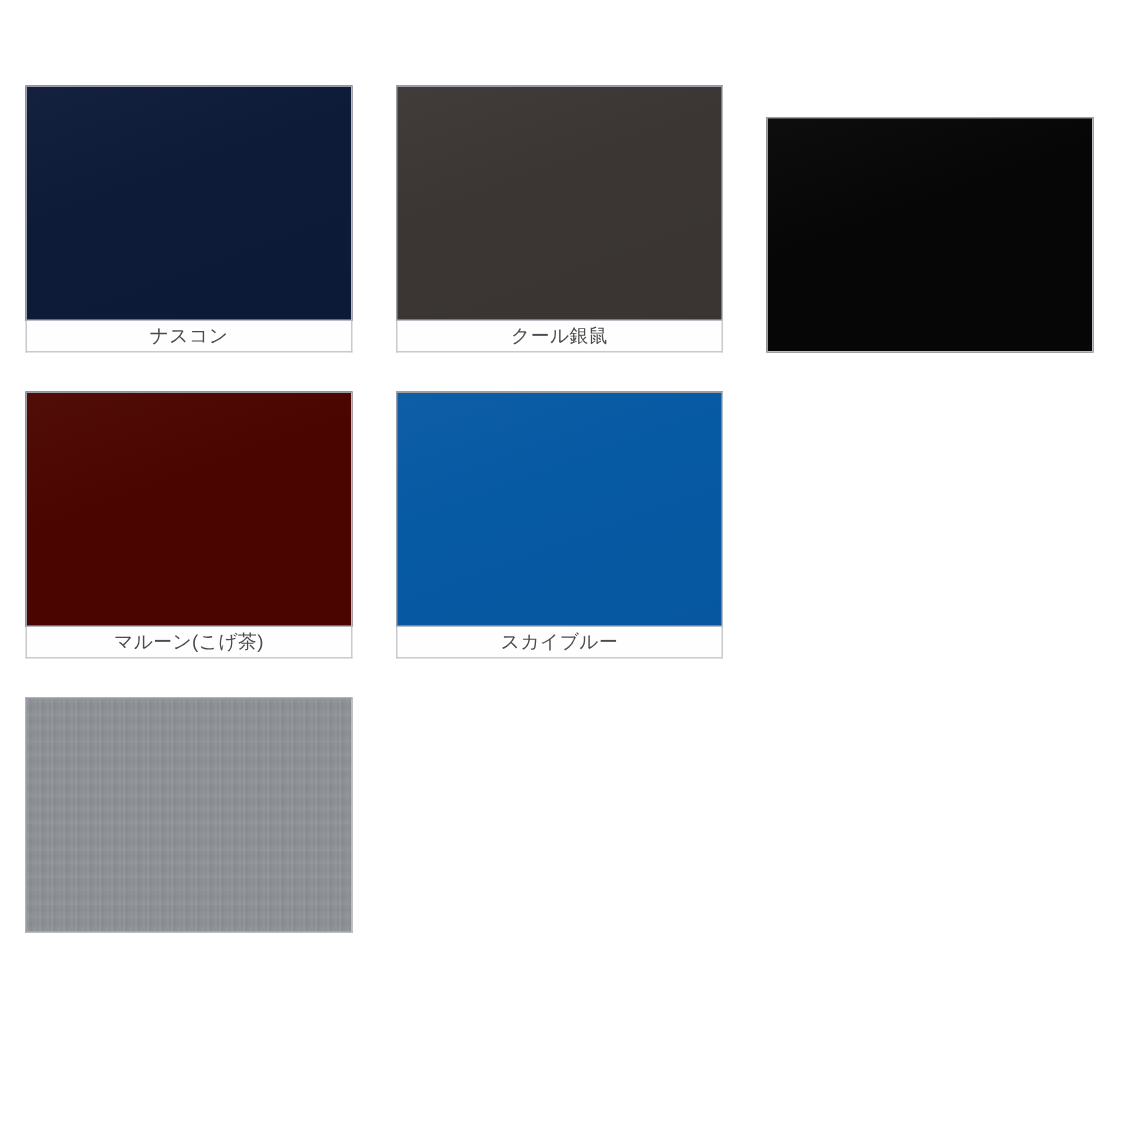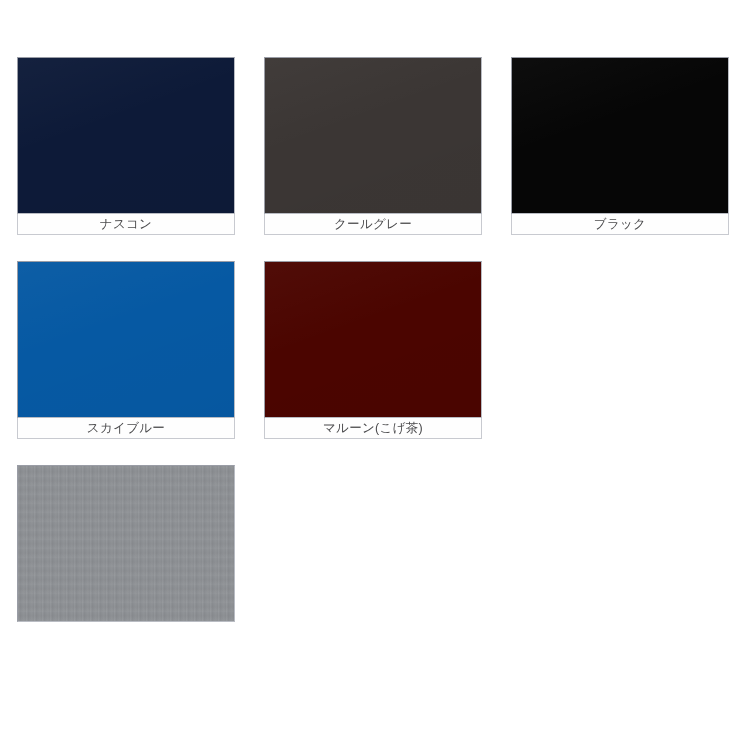--- a/index.html
+++ b/index.html
@@ -117,35 +117,34 @@
 <body>
 
 <div id="swatch-grid">
     <div class="swatch-row">
       <div class="swatch-cell">
         <div class="swatch-color sheen" style="background: rgb(13, 26, 56);"></div>
         <div class="swatch-label">ナスコン</div>
       </div>
       <div class="swatch-cell">
         <div class="swatch-color sheen" style="background: rgb(59, 54, 52);"></div>
-        <div class="swatch-label">クールグレー</div>
+        <div class="swatch-label">クール銀鼠</div>
       </div>
       <div class="swatch-cell">
         <div class="swatch-color sheen" style="background: rgb(6, 6, 6);"></div>
-        <div class="swatch-label">ブラック</div>
       </div>
     </div>
     <div class="swatch-row">
       <div class="swatch-cell">
+        <div class="swatch-color sheen" style="background: rgb(75, 5, 0);"></div>
+        <div class="swatch-label">マルーン(こげ茶)</div>
+      </div>
+      <div class="swatch-cell">
         <div class="swatch-color sheen" style="background: rgb(6, 89, 163);"></div>
         <div class="swatch-label">スカイブルー</div>
-      </div>
-      <div class="swatch-cell">
-        <div class="swatch-color sheen" style="background: rgb(75, 5, 0);"></div>
-        <div class="swatch-label">マルーン(こげ茶)</div>
       </div>
     </div>
     <div class="swatch-row">
       <div class="swatch-cell">
         <div class="swatch-color textured" style="background: rgb(141, 144, 148);"></div>
       </div>
     </div>
   </div>
 
 </body></html>

